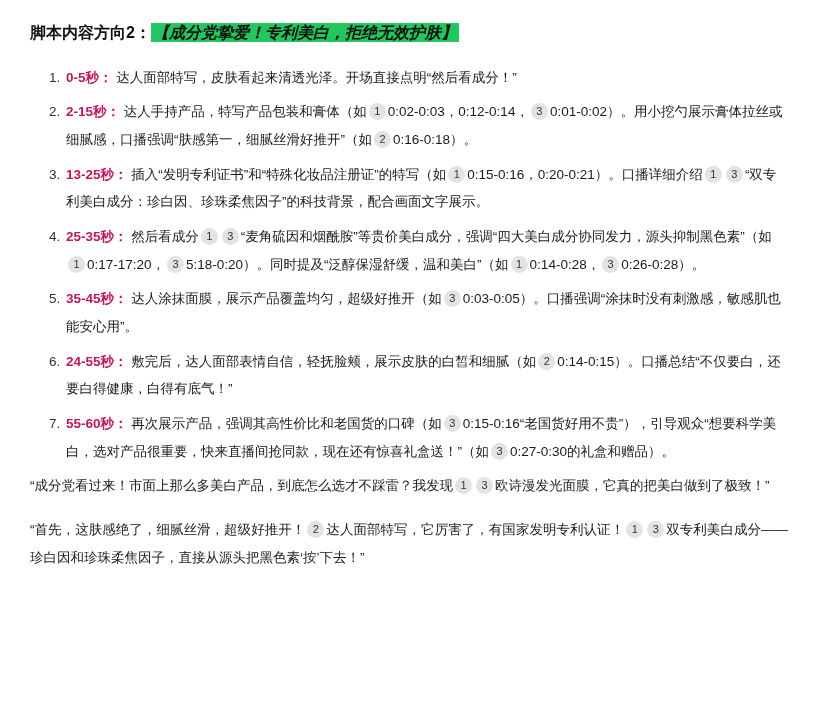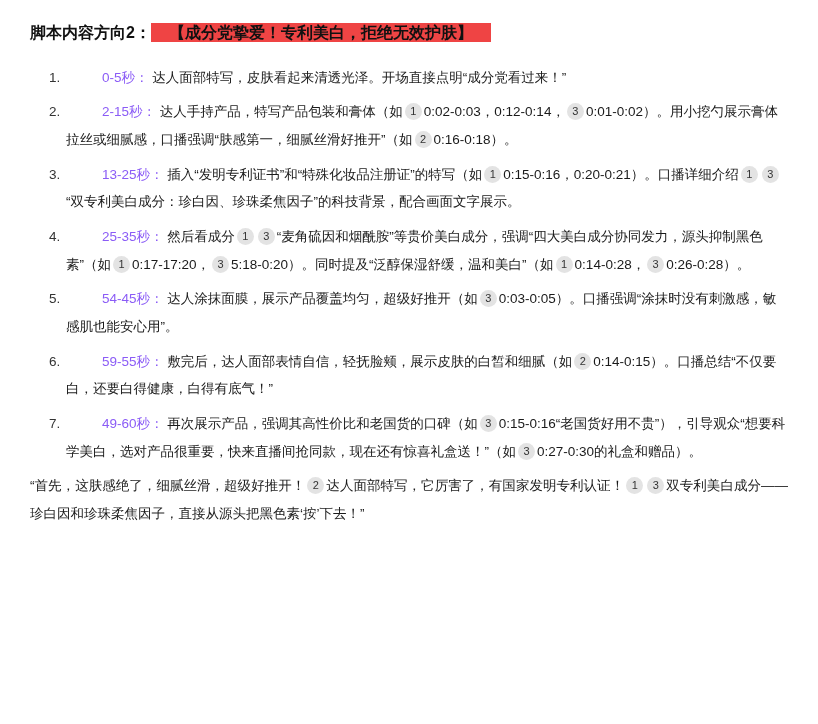--- a/index.html
+++ b/index.html
@@ -21,22 +21,23 @@
     width: 818px;
   }
   .doc-title {
     font-size: 16px;
     font-weight: bold;
     color: #111;
     margin: 6px 0 18px 0;
     line-height: 1.6;
   }
   .doc-title .hl {
-    background: #ef4444;
-    padding: 1px 18px;
+    background: #22c55e;
+    padding: 1px 2px;
+    font-style: italic;
   }
   .section-block {
     margin-bottom: 14px;
   }
   .lbl {
     font-weight: bold;
     color: #111;
   }
   .para {
     margin: 0 0 6px 0;
@@ -53,23 +54,22 @@
   }
   ol.steps > li {
     margin-bottom: 7px;
     line-height: 2.05;
     padding-left: 2px;
   }
   ol.steps > li::marker {
     color: #333;
   }
   .tm {
-    font-weight: normal;
-    color: #8b5cf6;
-    margin-left: 36px;
+    font-weight: bold;
+    color: #be185d;
   }
   .chip {
     display: inline-block;
     width: 17px;
     height: 17px;
     line-height: 17px;
     border-radius: 50%;
     background: #e3e3e3;
     color: #333;
     font-size: 11px;
@@ -93,27 +93,28 @@
 
 <div class="page">
 
   <div class="doc-title">
     <span>脚本内容方向2：</span><span class="hl">【成分党挚爱！专利美白，拒绝无效护肤】</span>
   </div>
 
 
 
   <ol class="steps" id="steps-list">
-      <li><span class="tm">0-5秒：</span> <span>达人面部特写，皮肤看起来清透光泽。开场直接点明“成分党看过来！”</span></li>
+      <li><span class="tm">0-5秒：</span> <span>达人面部特写，皮肤看起来清透光泽。开场直接点明“然后看成分！”</span></li>
       <li><span class="tm">2-15秒：</span> <span>达人手持产品，特写产品包装和膏体（如</span><span class="chip">1</span><span>0:02-0:03，0:12-0:14，</span><span class="chip">3</span><span>0:01-0:02）。用小挖勺展示膏体拉丝或细腻感，口播强调“肤感第一，细腻丝滑好推开”（如</span><span class="chip">2</span><span>0:16-0:18）。</span></li>
       <li><span class="tm">13-25秒：</span> <span>插入“发明专利证书”和“特殊化妆品注册证”的特写（如</span><span class="chip">1</span><span>0:15-0:16，0:20-0:21）。口播详细介绍</span><span class="chip">1</span><span class="chip">3</span><span>“双专利美白成分：珍白因、珍珠柔焦因子”的科技背景，配合画面文字展示。</span></li>
       <li><span class="tm">25-35秒：</span> <span>然后看成分</span><span class="chip">1</span><span class="chip">3</span><span>“麦角硫因和烟酰胺”等贵价美白成分，强调“四大美白成分协同发力，源头抑制黑色素”（如</span><span class="chip">1</span><span>0:17-17:20，</span><span class="chip">3</span><span>5:18-0:20）。同时提及“泛醇保湿舒缓，温和美白”（如</span><span class="chip">1</span><span>0:14-0:28，</span><span class="chip">3</span><span>0:26-0:28）。</span></li>
-      <li><span class="tm">54-45秒：</span> <span>达人涂抹面膜，展示产品覆盖均匀，超级好推开（如</span><span class="chip">3</span><span>0:03-0:05）。口播强调“涂抹时没有刺激感，敏感肌也能安心用”。</span></li>
-      <li><span class="tm">59-55秒：</span> <span>敷完后，达人面部表情自信，轻抚脸颊，展示皮肤的白皙和细腻（如</span><span class="chip">2</span><span>0:14-0:15）。口播总结“不仅要白，还要白得健康，白得有底气！”</span></li>
-      <li><span class="tm">49-60秒：</span> <span>再次展示产品，强调其高性价比和老国货的口碑（如</span><span class="chip">3</span><span>0:15-0:16“老国货好用不贵”），引导观众“想要科学美白，选对产品很重要，快来直播间抢同款，现在还有惊喜礼盒送！”（如</span><span class="chip">3</span><span>0:27-0:30的礼盒和赠品）。</span></li>
+      <li><span class="tm">35-45秒：</span> <span>达人涂抹面膜，展示产品覆盖均匀，超级好推开（如</span><span class="chip">3</span><span>0:03-0:05）。口播强调“涂抹时没有刺激感，敏感肌也能安心用”。</span></li>
+      <li><span class="tm">24-55秒：</span> <span>敷完后，达人面部表情自信，轻抚脸颊，展示皮肤的白皙和细腻（如</span><span class="chip">2</span><span>0:14-0:15）。口播总结“不仅要白，还要白得健康，白得有底气！”</span></li>
+      <li><span class="tm">55-60秒：</span> <span>再次展示产品，强调其高性价比和老国货的口碑（如</span><span class="chip">3</span><span>0:15-0:16“老国货好用不贵”），引导观众“想要科学美白，选对产品很重要，快来直播间抢同款，现在还有惊喜礼盒送！”（如</span><span class="chip">3</span><span>0:27-0:30的礼盒和赠品）。</span></li>
     </ol>
 
 
   <div id="vo-body">
+      <p class="vo-para"><span>“成分党看过来！市面上那么多美白产品，到底怎么选才不踩雷？我发现</span><span class="chip">1</span><span class="chip">3</span><span>欧诗漫发光面膜，它真的把美白做到了极致！”</span></p>
       <p class="vo-para"><span>“首先，这肤感绝了，细腻丝滑，超级好推开！</span><span class="chip">2</span><span>达人面部特写，它厉害了，有国家发明专利认证！</span><span class="chip">1</span><span class="chip">3</span><span>双专利美白成分——珍白因和珍珠柔焦因子，直接从源头把黑色素‘按’下去！”</span></p>
     </div>
 
 </div>
 
 </body></html>

